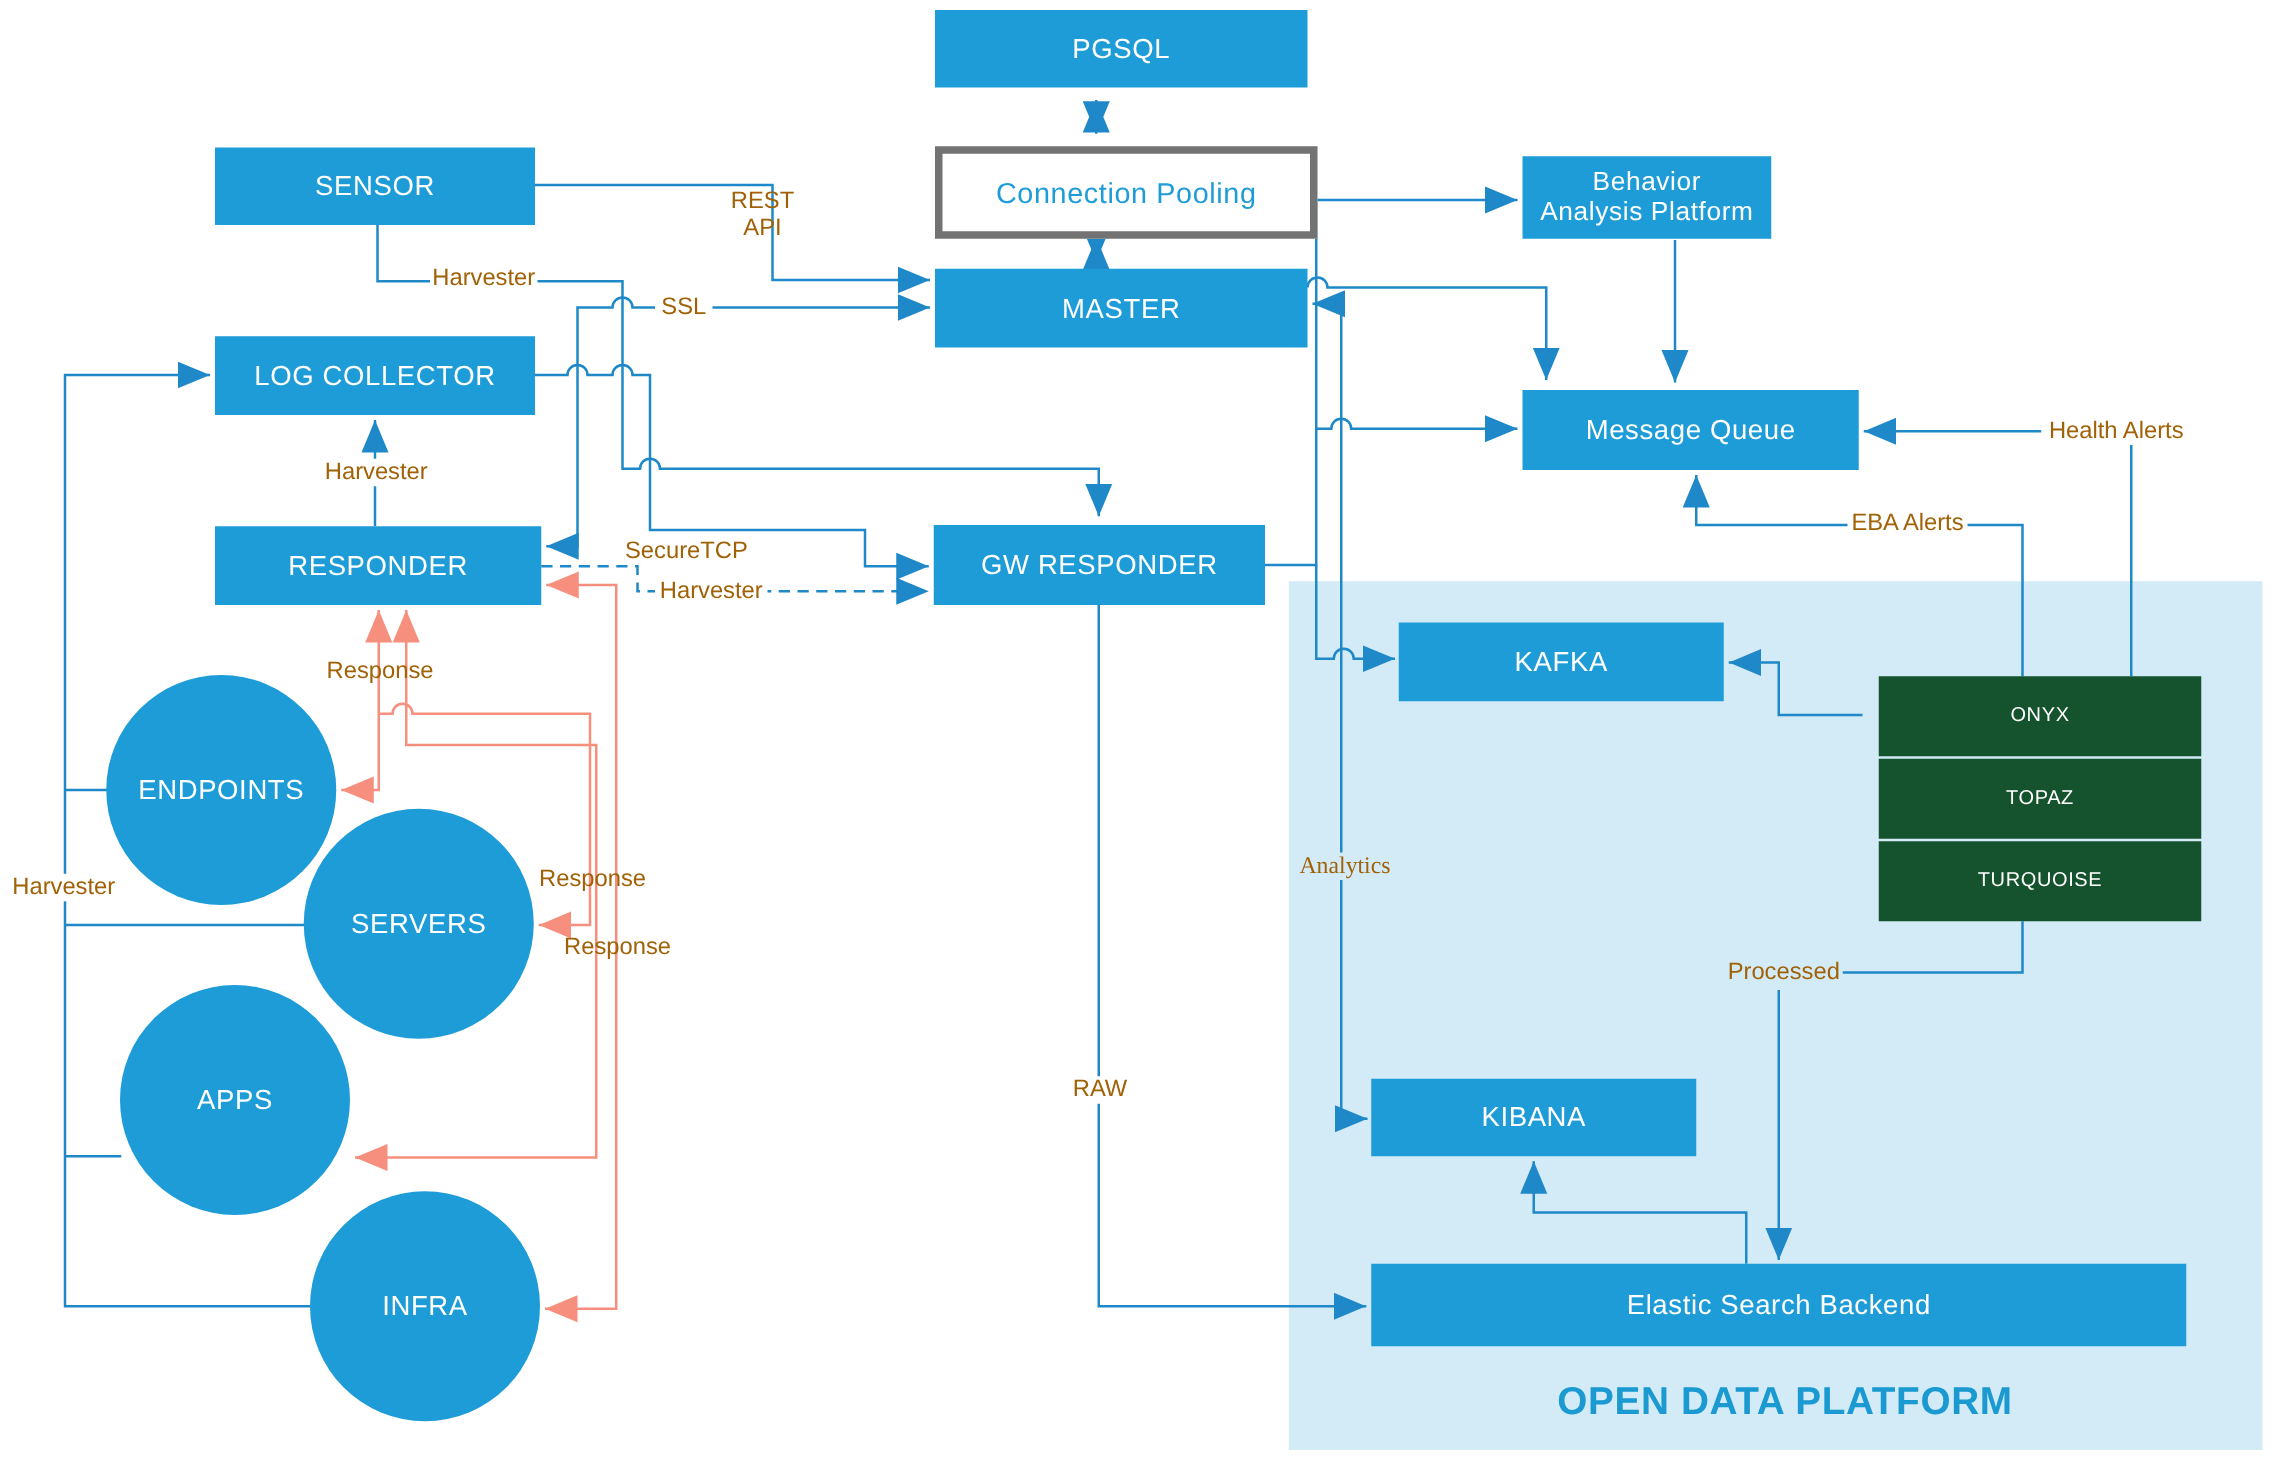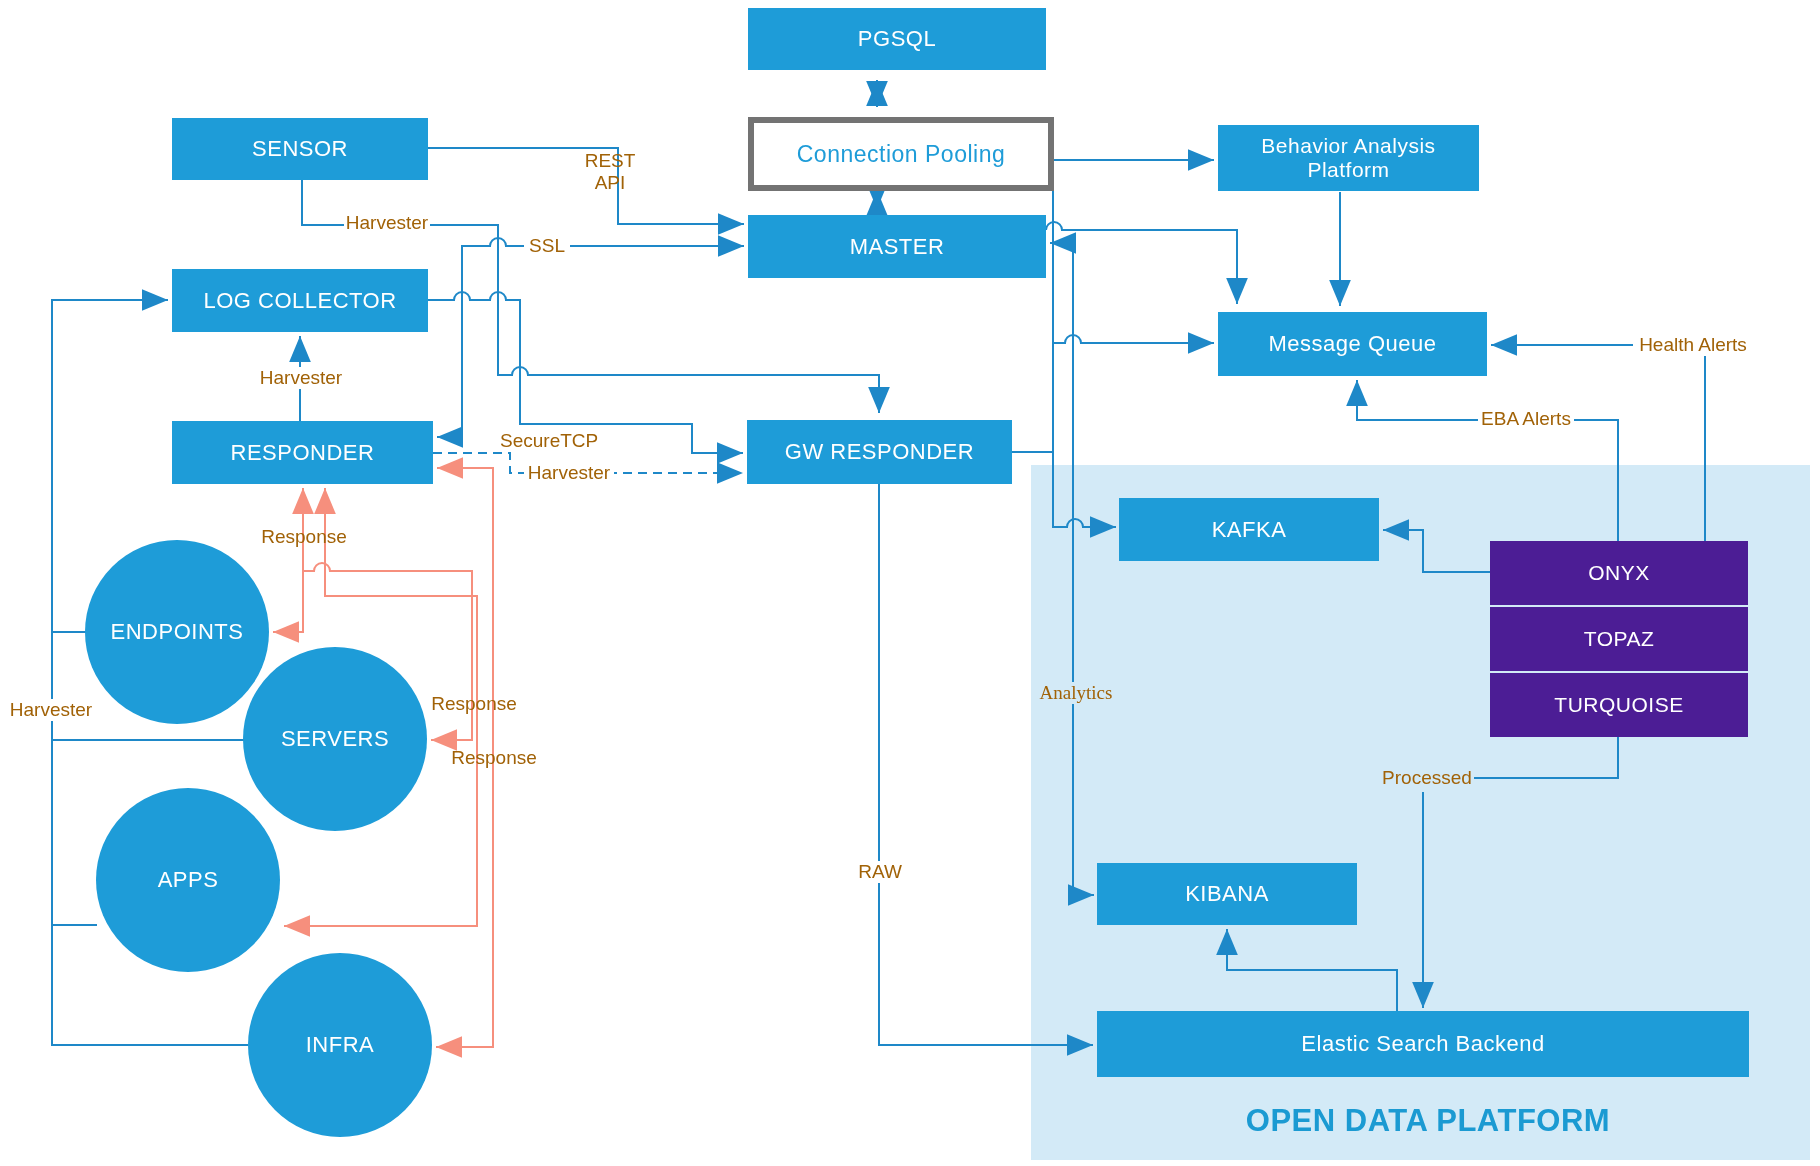--- a/index.html
+++ b/index.html
@@ -5,22 +5,22 @@
   html,body{margin:0;padding:0;background:#fff;}
   #canvas{position:relative;width:1820px;height:1166px;background:#ffffff;overflow:hidden;
           font-family:"Liberation Sans", sans-serif;border-radius:18px;}
   .platform{position:absolute;left:1031px;top:465px;width:779px;height:695px;background:#d3eaf7;}
   svg.wires{position:absolute;left:0;top:0;width:1820px;height:1166px;pointer-events:none;}
   .node{position:absolute;background:#1e9cd8;color:#fff;display:flex;align-items:center;justify-content:center;
         font-size:22px;letter-spacing:.5px;text-align:center;line-height:1.15;}
   .node.outline{background:#ffffff;border:6px solid #737373;color:#1e9cd8;}
   .circle{position:absolute;background:#1e9cd8;color:#fff;border-radius:50%;display:flex;align-items:center;
           justify-content:center;font-size:22px;letter-spacing:.5px;}
-  .row{position:absolute;background:#4c1d95;color:#fff;display:flex;align-items:center;justify-content:center;
-       font-size:21px;letter-spacing:.5px;}
+  .row{position:absolute;background:#14532d;color:#fff;display:flex;align-items:center;justify-content:center;
+       font-size:16px;letter-spacing:.5px;margin-left:13px;}
   .elabel{position:absolute;color:#a16207;font-size:19px;text-align:center;line-height:22px;}
   .wbg{background:#ffffff;}
   .pbg{background:#d3eaf7;}
   .odp-title{position:absolute;color:#1b9ad2;font-weight:bold;font-size:31px;letter-spacing:.5px;text-align:center;}
 </style>
 </head>
 <body>
 
 <div id="canvas">
 
@@ -76,21 +76,21 @@
     </g>
   </svg>
 
   <div class="node" style="left:748px;top:8px;width:298px;height:62px;">PGSQL</div>
   <div class="node outline" style="left:748px;top:117px;width:294px;height:62px;font-size:23px;">Connection Pooling</div>
   <div class="node" style="left:748px;top:215px;width:298px;height:63px;">MASTER</div>
   <div class="node" style="left:172px;top:118px;width:256px;height:62px;">SENSOR</div>
   <div class="node" style="left:172px;top:269px;width:256px;height:63px;">LOG COLLECTOR</div>
   <div class="node" style="left:172px;top:421px;width:261px;height:63px;">RESPONDER</div>
   <div class="node" style="left:747px;top:420px;width:265px;height:64px;">GW RESPONDER</div>
-  <div class="node" style="left:1218px;top:125px;width:261px;height:66px;font-size:21px;padding:0 14px;box-sizing:border-box;">Behavior Analysis Platform</div>
+  <div class="node" style="left:1218px;top:125px;width:199px;height:66px;font-size:21px;padding:0 14px;box-sizing:border-box;">Behavior Analysis Platform</div>
   <div class="node" style="left:1218px;top:312px;width:269px;height:64px;">Message Queue</div>
   <div class="node" style="left:1119px;top:498px;width:260px;height:63px;">KAFKA</div>
   <div class="node" style="left:1097px;top:863px;width:260px;height:62px;">KIBANA</div>
   <div class="node" style="left:1097px;top:1011px;width:652px;height:66px;">Elastic Search Backend</div>
 
   <div class="row" style="left:1490px;top:541px;width:258px;height:64px;">ONYX</div>
   <div class="row" style="left:1490px;top:607px;width:258px;height:64px;">TOPAZ</div>
   <div class="row" style="left:1490px;top:673px;width:258px;height:64px;">TURQUOISE</div>
 
   <div class="circle" style="left:85px;top:540px;width:184px;height:184px;">ENDPOINTS</div>

